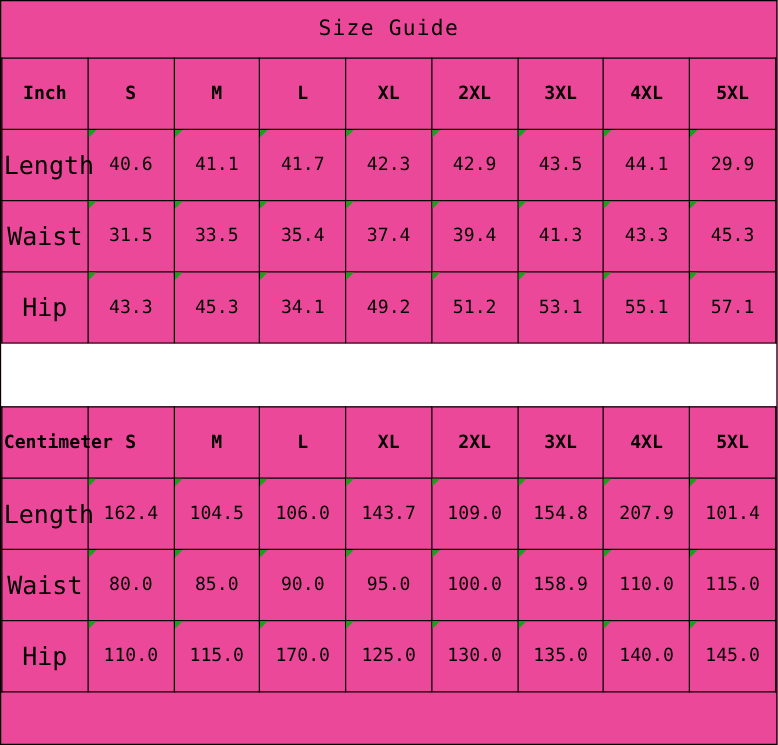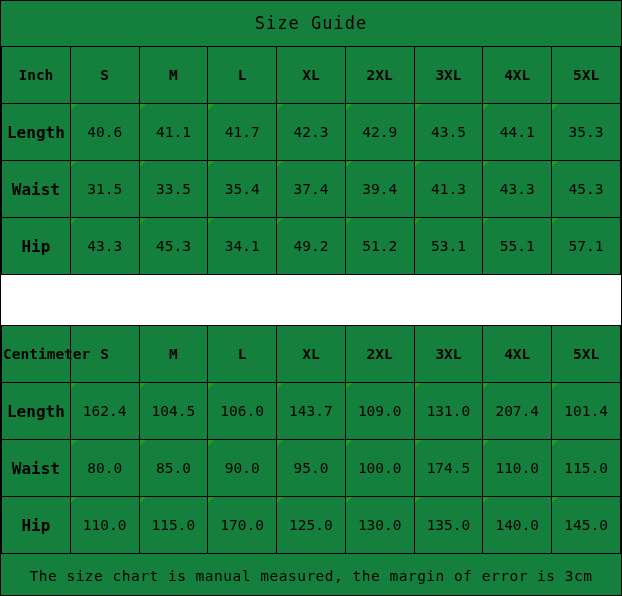--- a/index.html
+++ b/index.html
@@ -13,21 +13,21 @@
     font-family: "DejaVu Sans Mono", monospace;
     color: #000000;
     overflow: hidden;
   }
   .page {
     width: 622px;
     height: 596px;
     position: relative;
     box-sizing: border-box;
     border: 1px solid #000000;
-    background: #15803d;
+    background: #ec4899;
   }
   .title {
     text-align: center;
     font-size: 17px;
     letter-spacing: 1px;
     padding: 12px 0 13px 0;
     font-family: "DejaVu Sans Mono", monospace;
   }
   table.size-table {
     border-collapse: collapse;
@@ -45,22 +45,22 @@
   }
   table.size-table td.head-cell {
     font-weight: bold;
     font-size: 14.5px;
   }
   table.size-table td.unit-cell {
     font-weight: bold;
     font-size: 14.5px;
   }
   table.size-table td.row-label {
-    font-weight: bold;
-    font-size: 16px;
+    font-weight: normal;
+    font-size: 20px;
   }
   
   td.corner::before {
     content: "";
     position: absolute;
     top: 0;
     left: 0;
     width: 0;
     height: 0;
     border-top: 6px solid #1aa11a;
@@ -100,21 +100,21 @@
     </tr>
     <tr>
       <td class="row-label">Length</td>
       <td class="corner">40.6</td>
       <td class="corner">41.1</td>
       <td class="corner">41.7</td>
       <td class="corner">42.3</td>
       <td class="corner">42.9</td>
       <td class="corner">43.5</td>
       <td class="corner">44.1</td>
-      <td class="corner">35.3</td>
+      <td class="corner">29.9</td>
     </tr>
     <tr>
       <td class="row-label">Waist</td>
       <td class="corner">31.5</td>
       <td class="corner">33.5</td>
       <td class="corner">35.4</td>
       <td class="corner">37.4</td>
       <td class="corner">39.4</td>
       <td class="corner">41.3</td>
       <td class="corner">43.3</td>
@@ -149,44 +149,43 @@
       <td class="head-cell">4XL</td>
       <td class="head-cell">5XL</td>
     </tr>
     <tr>
       <td class="row-label">Length</td>
       <td class="corner">162.4</td>
       <td class="corner">104.5</td>
       <td class="corner">106.0</td>
       <td class="corner">143.7</td>
       <td class="corner">109.0</td>
-      <td class="corner">131.0</td>
-      <td class="corner">207.4</td>
+      <td class="corner">154.8</td>
+      <td class="corner">207.9</td>
       <td class="corner">101.4</td>
     </tr>
     <tr>
       <td class="row-label">Waist</td>
       <td class="corner">80.0</td>
       <td class="corner">85.0</td>
       <td class="corner">90.0</td>
       <td class="corner">95.0</td>
       <td class="corner">100.0</td>
-      <td class="corner">174.5</td>
+      <td class="corner">158.9</td>
       <td class="corner">110.0</td>
       <td class="corner">115.0</td>
     </tr>
     <tr>
       <td class="row-label">Hip</td>
       <td class="corner">110.0</td>
       <td class="corner">115.0</td>
       <td class="corner">170.0</td>
       <td class="corner">125.0</td>
       <td class="corner">130.0</td>
       <td class="corner">135.0</td>
       <td class="corner">140.0</td>
       <td class="corner">145.0</td>
     </tr>
   </tbody>
     </table>
 
-  <div class="footer">The size chart is manual measured, the margin of error is 3cm</div>
 
 </div>
 
 </body></html>

